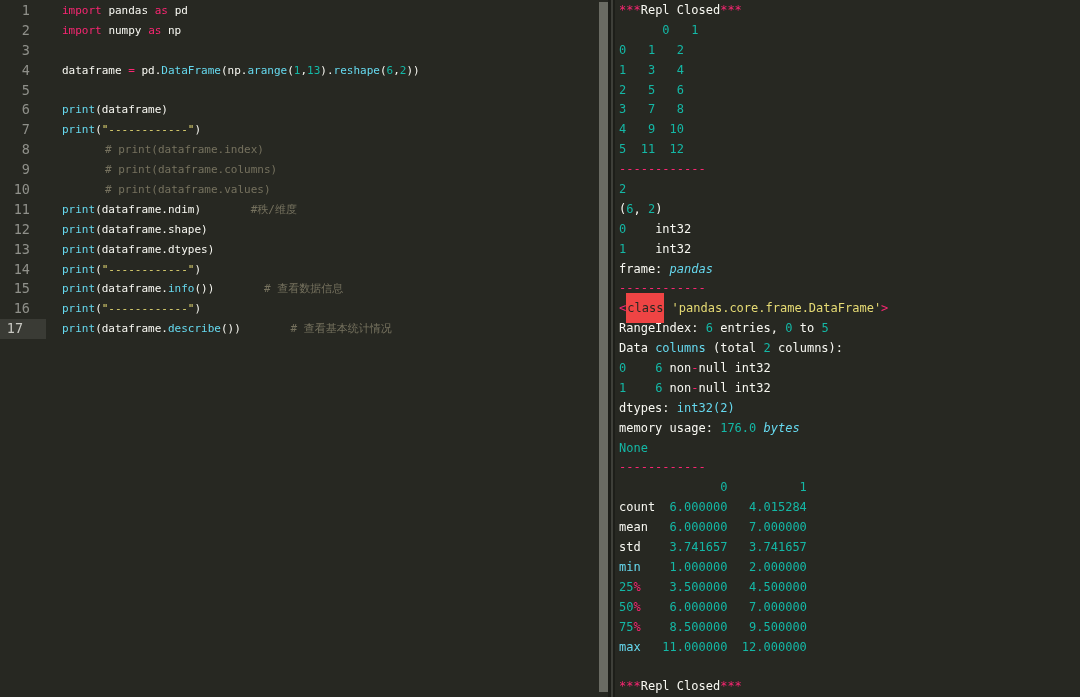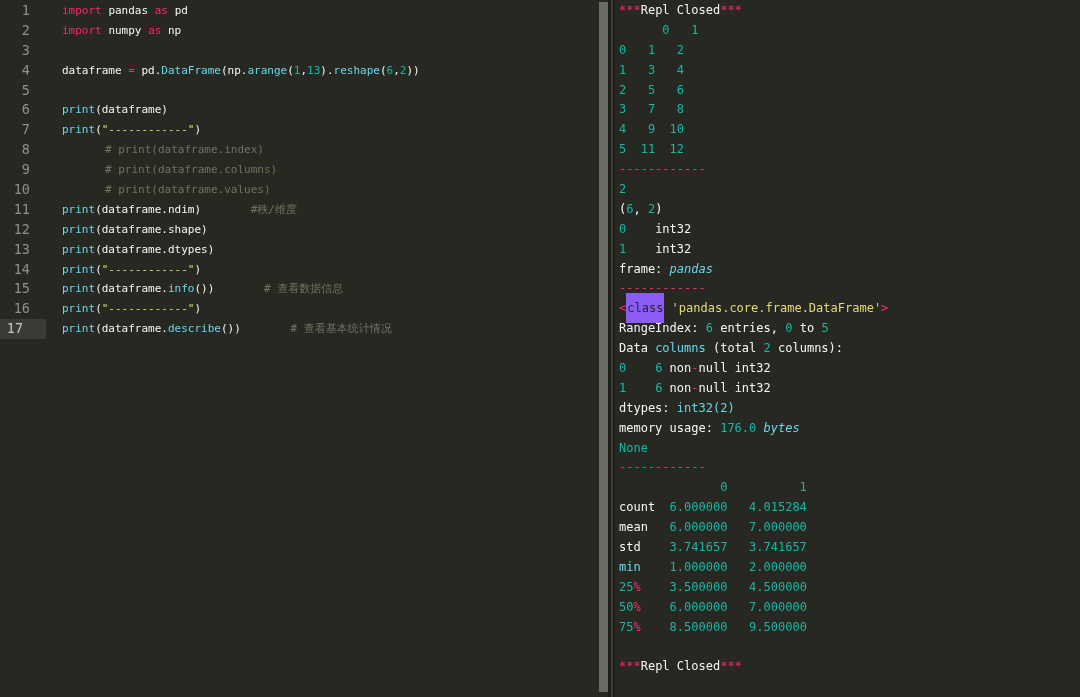--- a/index.html
+++ b/index.html
@@ -40,21 +40,21 @@
   .t-fn      {color:#66d9ef;}            
   .t-num     {color:#14b8a6;}            
   .t-str     {color:#e6db74;}            
   .t-com     {color:#75715e;margin-left:43px;}            
   .t-plain   {color:#f8f8f2;}            
   .t-punct   {color:#f8f8f2;}
   .t-dash    {color:#f92672;}            
   .t-star    {color:#f92672;}            
   .t-white   {color:#f8f8f2;}            
   .t-italic  {color:#66d9ef;font-style:italic;}
-  .t-class   {background:#8b5cf6;color:#272822;padding:8px 1px;margin-top:30px;}
+  .t-class   {background:#ef4444;color:#272822;padding:8px 1px;margin-top:30px;}
   .t-angle   {color:#f92672;}
   .t-strlit  {color:#e6db74;}
   .t-guide   {color:#3e3f39;}            
 </style>
 </head>
 <body>
 
 <div id="app">
 
   <div class="editor">
@@ -198,20 +198,21 @@
       <div class="orow"><span class="t-dash">------------</span></div>
 
       <div class="orow"><span class="t-guide">       </span><span class="t-num">       0          1</span></div>
       <div class="orow"><span class="t-white">count</span><span class="t-num">  6.000000   4.015284</span></div>
       <div class="orow"><span class="t-white">mean </span><span class="t-num">  6.000000   7.000000</span></div>
       <div class="orow"><span class="t-white">std  </span><span class="t-num">  3.741657   3.741657</span></div>
       <div class="orow"><span class="t-fn">min  </span><span class="t-num">  1.000000   2.000000</span></div>
       <div class="orow"><span class="t-num">25</span><span class="t-kw">%</span><span class="t-white">  </span><span class="t-num">  3.500000   4.500000</span></div>
       <div class="orow"><span class="t-num">50</span><span class="t-kw">%</span><span class="t-white">  </span><span class="t-num">  6.000000   7.000000</span></div>
       <div class="orow"><span class="t-num">75</span><span class="t-kw">%</span><span class="t-white">  </span><span class="t-num">  8.500000   9.500000</span></div>
+      <div class="orow"><span class="t-fn">max  </span><span class="t-num"> 11.000000  12.000000</span></div>
 
       <div class="orow">&nbsp;</div>
 
       <div class="orow"><span class="t-star">***</span><span class="t-white">Repl Closed</span><span class="t-star">***</span></div>
 
     </div>
   </div>
 
 </div>
 

